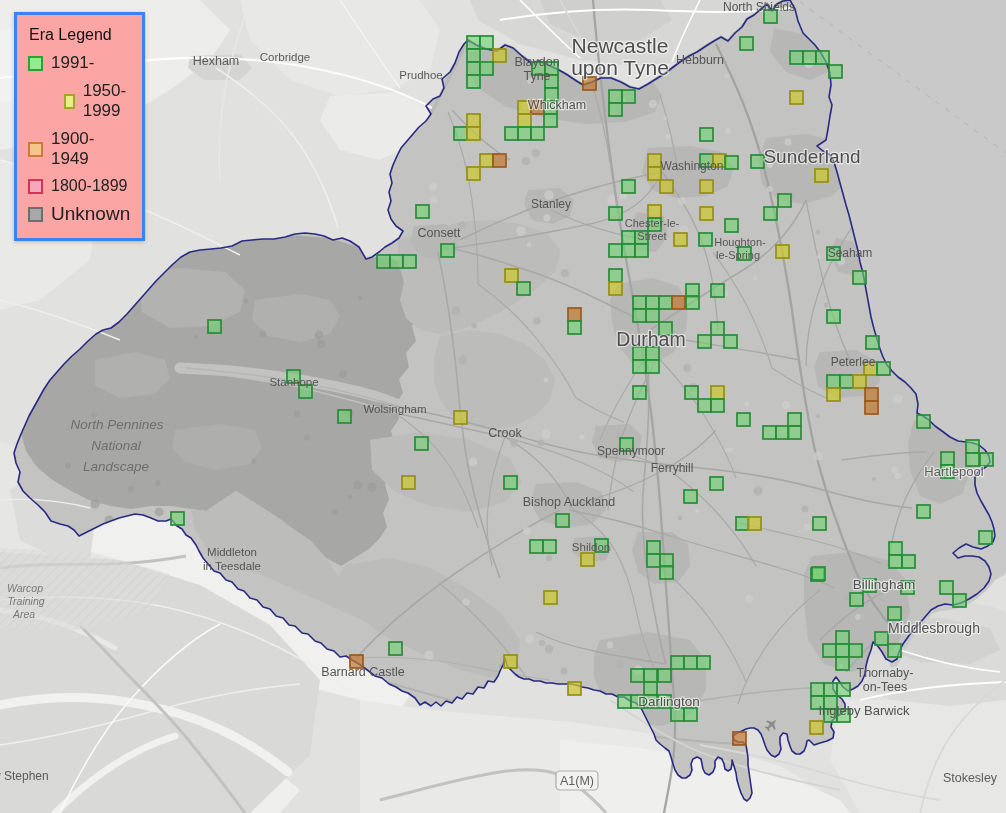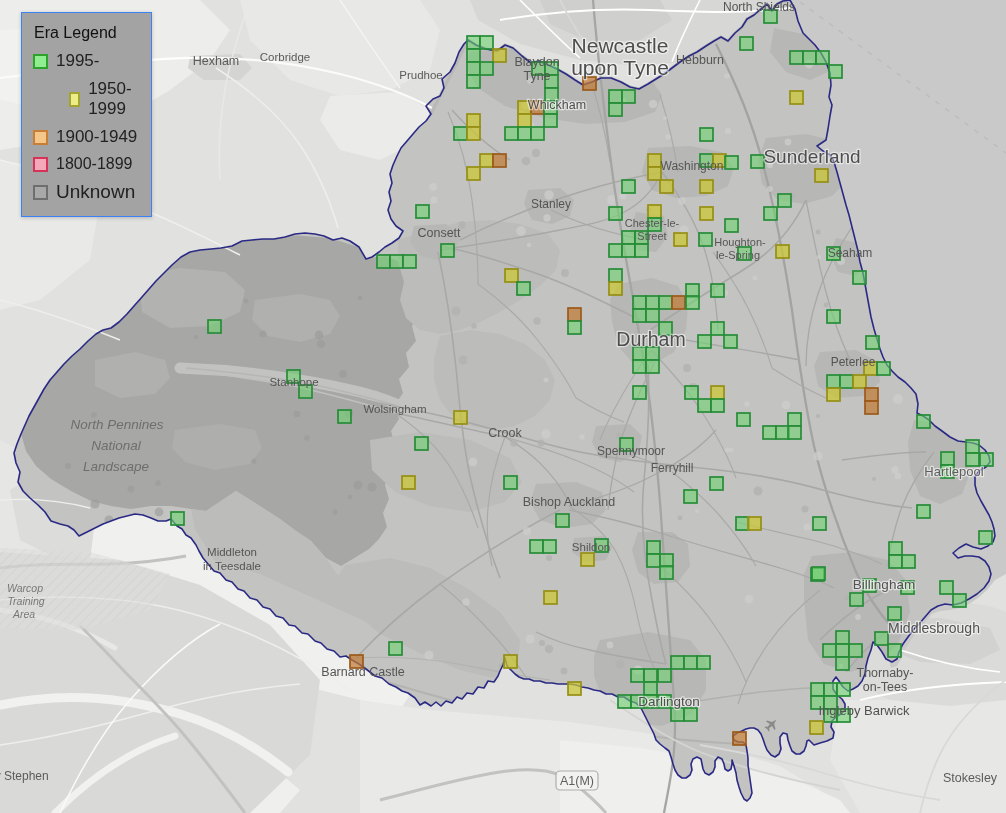--- a/index.html
+++ b/index.html
@@ -504,25 +504,25 @@
 <text x="669" y="706" font-size="13.5" fill="#4f4f4f" text-anchor="middle" stroke="#ffffff" stroke-width="2.6" stroke-opacity="0.55" paint-order="stroke" stroke-linejoin="round">Darlington</text>
 <text x="970" y="782" font-size="12.5" fill="#5b5b5b" text-anchor="middle">Stokesley</text>
 <text x="8" y="780" font-size="12" fill="#5b5b5b" text-anchor="middle">Kirkby Stephen</text>
 <text x="117" y="429" font-size="13.5" fill="#6e6e6e" text-anchor="middle" font-style="italic">North Pennines</text>
 <text x="116" y="450" font-size="13.5" fill="#6e6e6e" text-anchor="middle" font-style="italic">National</text>
 <text x="116" y="471" font-size="13.5" fill="#6e6e6e" text-anchor="middle" font-style="italic">Landscape</text>
 <text x="25" y="592" font-size="10.5" fill="#787878" text-anchor="middle" font-style="italic">Warcop</text>
 <text x="26" y="605" font-size="10.5" fill="#787878" text-anchor="middle" font-style="italic">Training</text>
 <text x="24" y="618" font-size="10.5" fill="#787878" text-anchor="middle" font-style="italic">Area</text>
 </svg>
-<div style="position:absolute;left:21px;top:12px;width:131px;background:#a3a3a3;border:1px solid #3b82f6;box-shadow:0 1px 4px rgba(0,0,0,0.2);font-family:'Liberation Sans',sans-serif;padding:11px 10px 12px 11px;box-sizing:border-box;">
+<div style="position:absolute;left:14px;top:12px;width:131px;background:#fca5a5;border:3px solid #3b82f6;box-shadow:0 1px 4px rgba(0,0,0,0.2);font-family:'Liberation Sans',sans-serif;padding:11px 10px 12px 11px;box-sizing:border-box;">
 <div style="font-size:16px;color:#111;margin:0 0 9px 1px;">Era Legend</div>
 <div style="display:flex;align-items:center;margin-bottom:8px;">
         <span style="width:11px;height:11px;background:#90ee90;border:2px solid #2da32d;display:inline-block;"></span>
-        <span style="font-size:17px;color:#222;margin-left:8px;">1995-</span>
+        <span style="font-size:17px;color:#222;margin-left:8px;">1991-</span>
       </div>
 <div style="display:flex;align-items:center;margin-bottom:8px;padding-left:36px;">
         <span style="width:11px;height:11px;background:#eded88;border:2px solid #a4a432;display:inline-block;"></span>
         <span style="font-size:17px;color:#222;margin-left:8px;">1950-1999</span>
       </div>
 <div style="display:flex;align-items:center;margin-bottom:8px;margin-top:8px;">
         <span style="width:11px;height:11px;background:#f5c689;border:2px solid #c97e35;display:inline-block;"></span>
         <span style="font-size:17px;color:#222;margin-left:8px;">1900-1949</span>
       </div>
 <div style="display:flex;align-items:center;margin-bottom:8px;">

